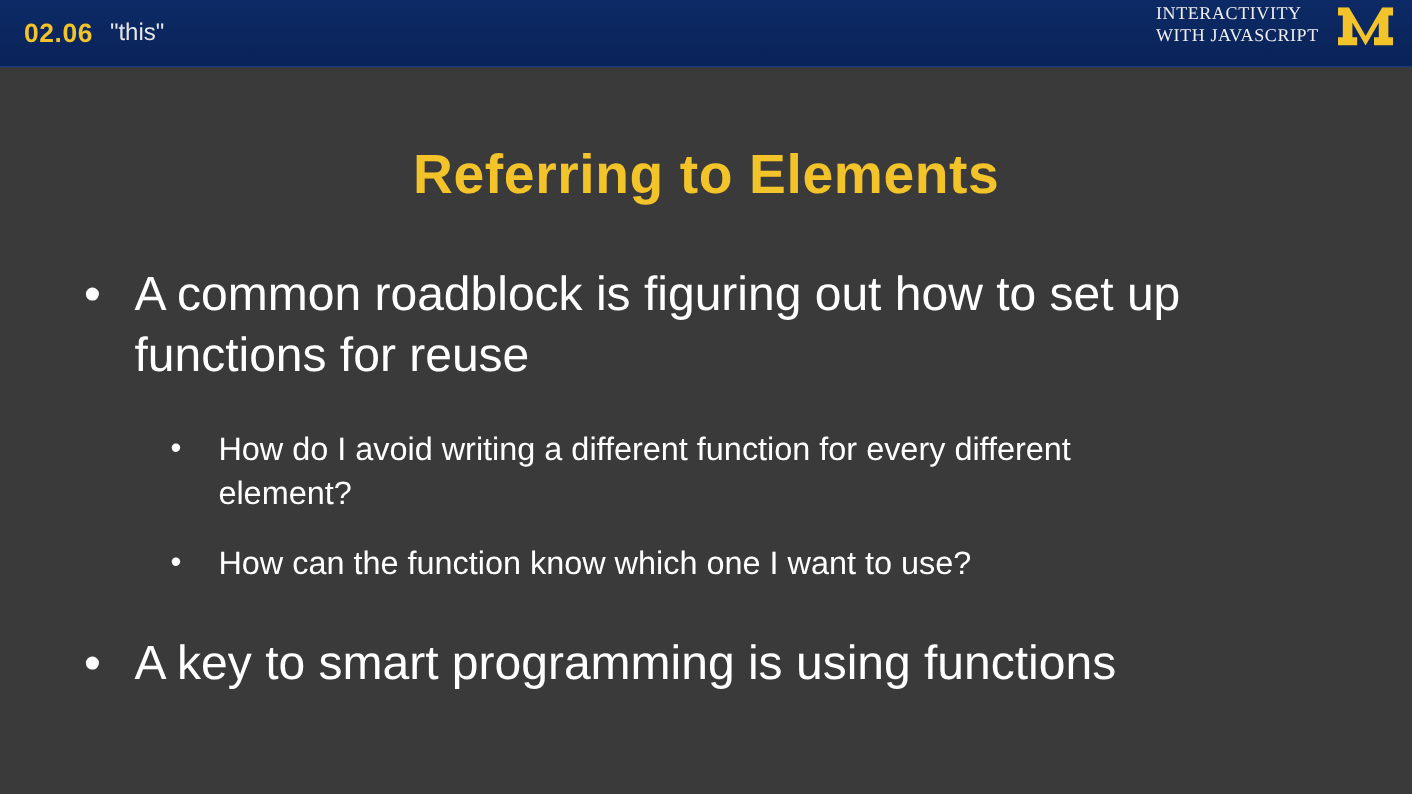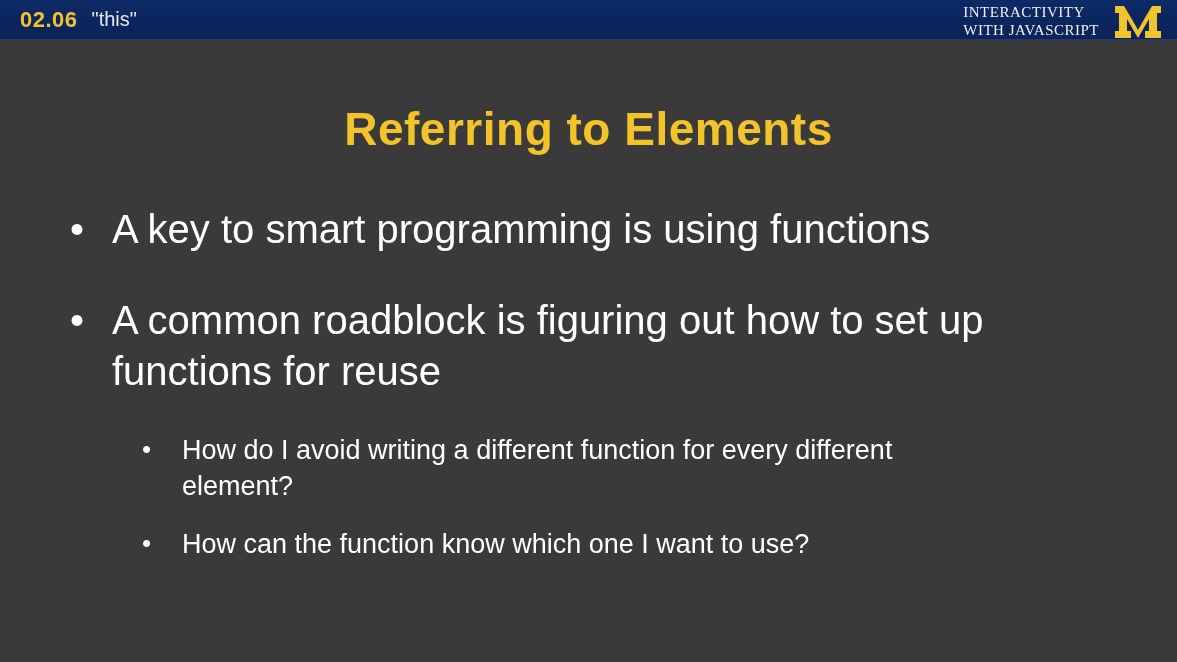--- a/index.html
+++ b/index.html
@@ -6,21 +6,21 @@
   body {
     width: 1177px;
     height: 662px;
     background: #3a3a3a;
     font-family: "Helvetica Neue", "Segoe UI", Arial, sans-serif;
     overflow: hidden;
     position: relative;
   }
   .topbar {
     width: 100%;
-    height: 40px;
+    height: 56px;
     background: linear-gradient(to bottom, #0d2a66 0%, #0a2358 100%);
     border-bottom: 1px solid #1a3d7a;
     display: flex;
     align-items: center;
     padding: 0 16px 0 20px;
     position: relative;
   }
   .lesson-number {
     color: #f3c32a;
     font-weight: 700;
@@ -119,23 +119,23 @@
     <svg viewBox="0 0 46 32" width="46" height="32">
       <path d="M0 0 L9 0 L15 10 L23 24 L31 10 L37 0 L46 0 L46 7 L42 7 L42 25 L46 25 L46 32 L30 32 L30 25 L34 25 L34 13 L23 32 L12 13 L12 25 L16 25 L16 32 L0 32 L0 25 L4 25 L4 7 L0 7 Z" fill="#f3c32a"></path>
     </svg>
   </div>
 </div>
 
 <div class="content">
   <h1 class="slide-title">Referring to Elements</h1>
   <ul class="main">
     <li>
-      <span>A key to smart programming is using functions</span>
-    </li>
-    <li>
       <span>A common roadblock is figuring out how to set up functions for reuse</span>
       <ul class="sub">
         <li>How do I avoid writing a different function for every different element?</li>
         <li>How can the function know which one I want to use?</li>
       </ul>
     </li>
+    <li>
+      <span>A key to smart programming is using functions</span>
+    </li>
   </ul>
 </div>
 
 </body></html>

